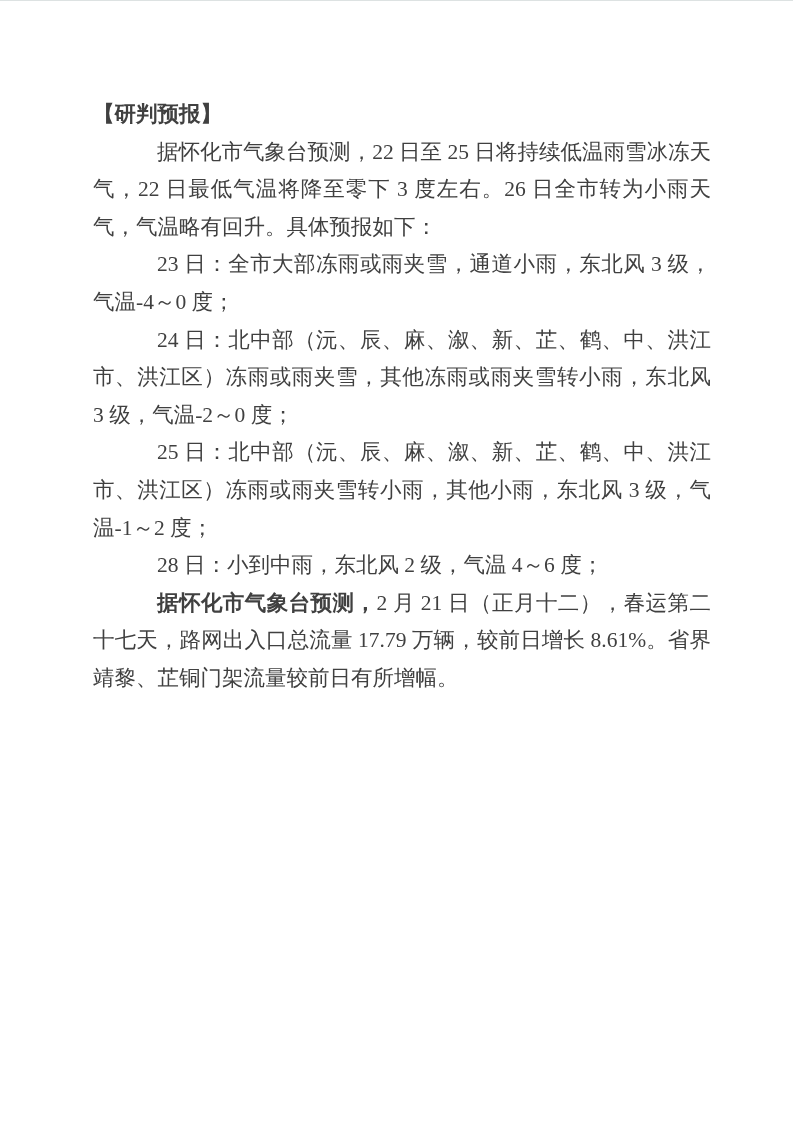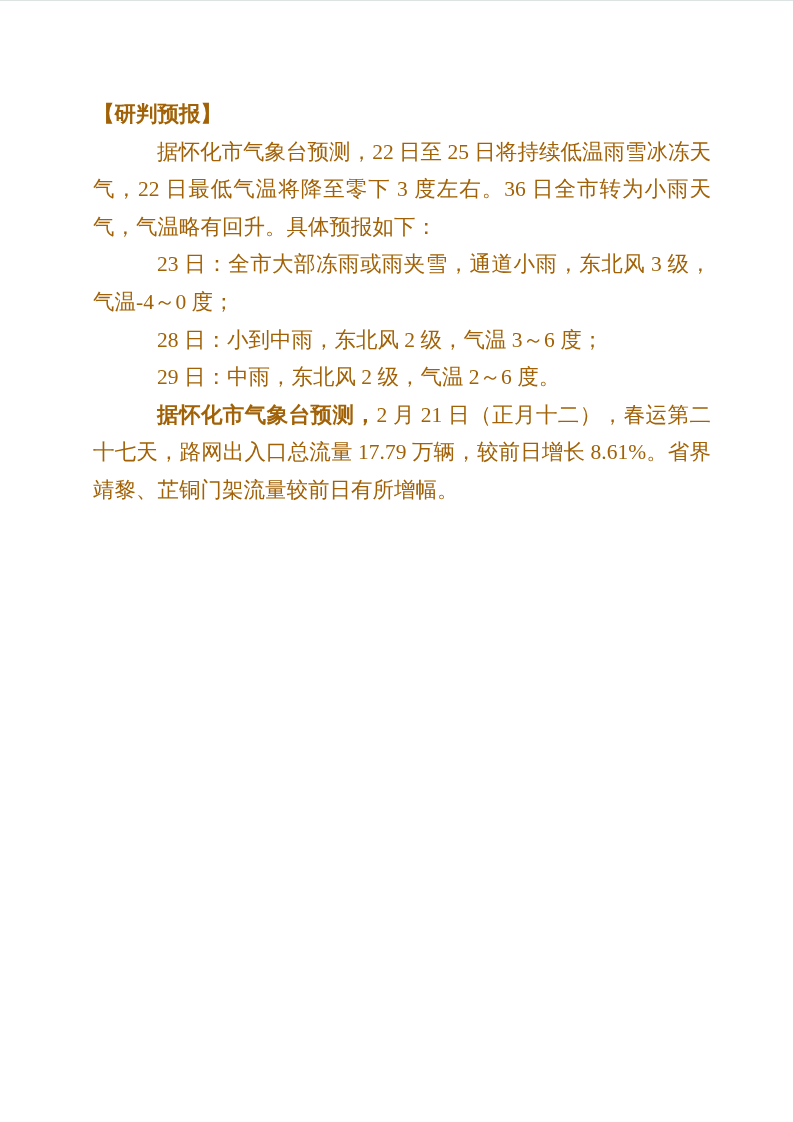--- a/index.html
+++ b/index.html
@@ -11,21 +11,21 @@
     position: relative;
     width: 793px;
     height: 1122px;
     box-sizing: border-box;
     background: #ffffff;
     border-top: 1px solid #dde2e2;
     padding: 95px 82px 0 93px;
     font-family: "Liberation Serif", "DejaVu Serif", serif;
     font-size: 21.5px;
     line-height: 37.6px;
-    color: #a16207;
+    color: #404040;
     overflow: hidden;
   }
   .page p, .page h1 {
     margin: 0;
     padding: 0;
     text-align: justify;
   }
   .page h1 {
     font-size: 21.5px;
     line-height: 37.6px;
@@ -39,29 +39,30 @@
   }
 </style>
 </head>
 <body>
 
 <div class="page">
 
   <h1>【研判预报】</h1>
 
 
-  <p class="indent">据怀化市气象台预测，22 日至 25 日将持续低温雨雪冰冻天气，22 日最低气温将降至零下 3 度左右。36 日全市转为小雨天气，气温略有回升。具体预报如下：</p>
+  <p class="indent">据怀化市气象台预测，22 日至 25 日将持续低温雨雪冰冻天气，22 日最低气温将降至零下 3 度左右。26 日全市转为小雨天气，气温略有回升。具体预报如下：</p>
 
 
   <p class="indent">23 日：全市大部冻雨或雨夹雪，通道小雨，东北风 3 级，气温-4～0 度；</p>
 
+  <p class="indent">24 日：北中部（沅、辰、麻、溆、新、芷、鹤、中、洪江市、洪江区）冻雨或雨夹雪，其他冻雨或雨夹雪转小雨，东北风 3 级，气温-2～0 度；</p>
+
+  <p class="indent">25 日：北中部（沅、辰、麻、溆、新、芷、鹤、中、洪江市、洪江区）冻雨或雨夹雪转小雨，其他小雨，东北风 3 级，气温-1～2 度；</p>
 
 
 
+  <p class="indent">28 日：小到中雨，东北风 2 级，气温 4～6 度；</p>
 
-  <p class="indent">28 日：小到中雨，东北风 2 级，气温 3～6 度；</p>
-
-  <p class="indent">29 日：中雨，东北风 2 级，气温 2～6 度。</p>
 
 
   <p class="indent"><span class="bold">据怀化市气象台预测，</span><span>2 月 21 日（正月十二），春运第二十七天，路网出入口总流量 17.79 万辆，较前日增长 8.61%。省界靖黎、芷铜门架流量较前日有所增幅。</span></p>
 
 </div>
 
 </body></html>

